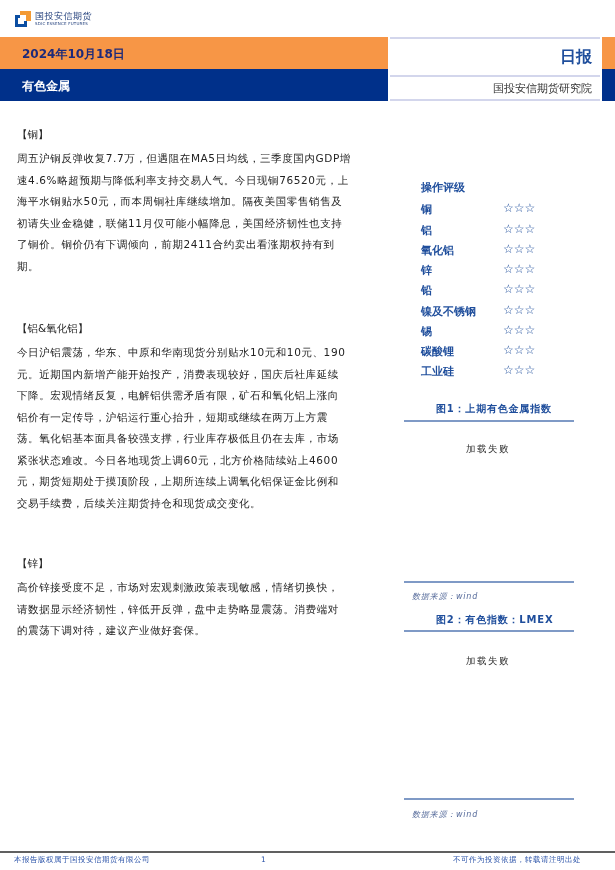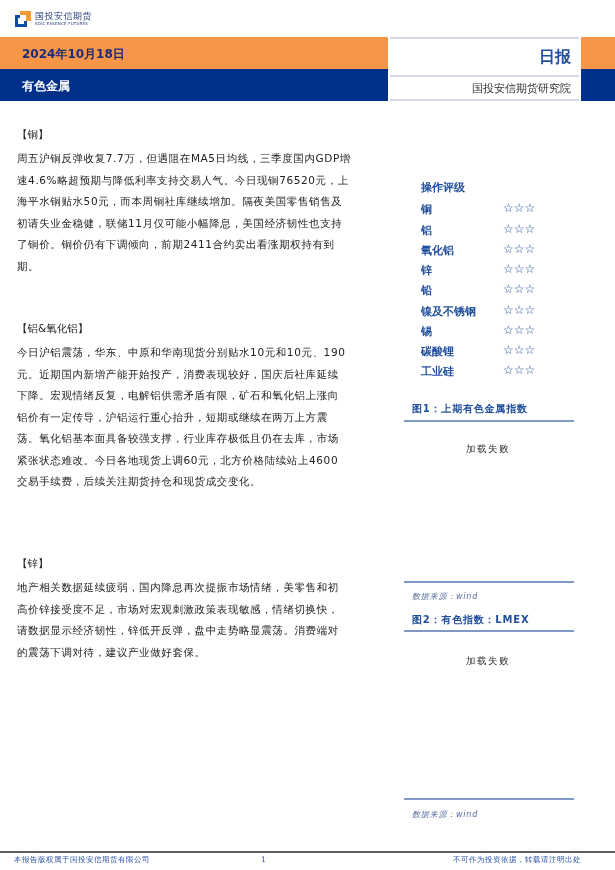--- a/index.html
+++ b/index.html
@@ -19,40 +19,40 @@
   .logo-mark .orange-inner { position: absolute; left: 5px; top: 4px; width: 6px; height: 6px; background: #fff; }
   .logo-cn { position: absolute; left: 20px; top: 1px; font-size: 9px; color: #1f3d7a; letter-spacing: 0.5px; white-space: nowrap; }
   .logo-en { position: absolute; left: 20px; top: 12px; font-size: 4px; color: #1f3d7a; letter-spacing: 0.2px; white-space: nowrap; }
 
   
   .band-orange { left: 0; top: 37px; width: 615px; height: 32px; background: #f79646; }
   .band-navy { left: 0; top: 69px; width: 615px; height: 32px; background: #00308a; }
   .date { left: 22px; top: 46px; font-size: 12px; font-weight: bold; color: #1c2a7a; }
   .sector { left: 22px; top: 78px; font-size: 12px; font-weight: bold; color: #ffffff; text-align: right; }
 
-  .title-box { left: 388px; top: 37px; width: 193px; height: 64px; background: #ffffff; }
+  .title-box { left: 388px; top: 37px; width: 214px; height: 64px; background: #ffffff; }
   .title-box .line { position: absolute; left: 2px; right: 2px; height: 2px; background: #d3d6ec; }
   .title-report { position: absolute; right: 10px; top: 10px; font-size: 16px; font-weight: bold; color: #1f4e9c; }
   .title-org { position: absolute; right: 10px; top: 44px; font-size: 11px; color: #333333; }
 
   
   .section-head { left: 17px; font-size: 10.5px; color: #222; }
   .para {
     left: 17px; width: 352px;
     font-size: 10.5px; line-height: 21.5px; color: #222;
     text-align: justify; letter-spacing: 0.6px;
   }
 
   
   .rating-title { left: 421px; top: 180px; font-size: 11px; font-weight: bold; color: #1f4e9c; }
   .rating-row { left: 421px; width: 130px; height: 21px; font-size: 11px; font-weight: bold; color: #1f4e9c; }
   .rating-row .name { position: absolute; left: 0; top: 0; white-space: nowrap; }
   .rating-row .stars { position: absolute; left: 82px; top: -1px; font-size: 12px; letter-spacing: 0px; color: #1f4e9c; }
 
-  .fig-title { left: 412px; font-size: 10px; font-weight: bold; color: #1f4e9c; letter-spacing: 0.8px; }
+  .fig-title { left: 436px; font-size: 10px; font-weight: bold; color: #1f4e9c; letter-spacing: 0.8px; }
   .fig-line { left: 404px; width: 170px; height: 2px; background: #7f9ac6; }
   .fig-fail { left: 466px; font-size: 9.5px; color: #333; letter-spacing: 1.5px; }
   .source { left: 412px; font-size: 8px; font-style: italic; color: #556a9a; letter-spacing: 0.8px; }
 
   
   .footer-line { left: 0; top: 851px; width: 615px; height: 2px; background: #606060; }
   .footer-left { left: 14px; top: 855px; font-size: 7.5px; color: #2a52a8; letter-spacing: 0.5px; }
   .footer-page { left: 261px; top: 855px; font-size: 7.5px; color: #2a52a8; }
   .footer-right { left: 453px; top: 855px; font-size: 7.5px; color: #2a52a8; letter-spacing: 0.5px; }
 </style>
@@ -94,26 +94,26 @@
 </div>
 
 <div class="abs section-head" style="top:322px;">【铝&amp;氧化铝】</div>
 <div class="abs para" style="top:342px;">
   <div>今日沪铝震荡，华东、中原和华南现货分别贴水10元和10元、190</div>
   <div>元。近期国内新增产能开始投产，消费表现较好，国庆后社库延续</div>
   <div>下降。宏观情绪反复，电解铝供需矛盾有限，矿石和氧化铝上涨向</div>
   <div>铝价有一定传导，沪铝运行重心抬升，短期或继续在两万上方震</div>
   <div>荡。氧化铝基本面具备较强支撑，行业库存极低且仍在去库，市场</div>
   <div>紧张状态难改。今日各地现货上调60元，北方价格陆续站上4600</div>
+  <div>元，期货短期处于摸顶阶段，上期所连续上调氧化铝保证金比例和</div>
   <div>交易手续费，后续关注期货持仓和现货成交变化。</div>
 </div>
 
 <div class="abs section-head" style="top:557px;">【锌】</div>
 <div class="abs para" style="top:577px;">
-  <div>地产相关数据延续疲弱，国内降息再次提振市场情绪，美零售和初</div>
   <div>高价锌接受度不足，市场对宏观刺激政策表现敏感，情绪切换快，</div>
   <div>请数据显示经济韧性，锌低开反弹，盘中走势略显震荡。消费端对</div>
   <div>的震荡下调对待，建议产业做好套保。</div>
 </div>
 
 <div class="abs rating-title">操作评级</div>
 <div class="abs rating-row" style="top:202px;">
   <span class="name">铜</span>
   <span class="stars">☆☆☆</span>
 </div>

